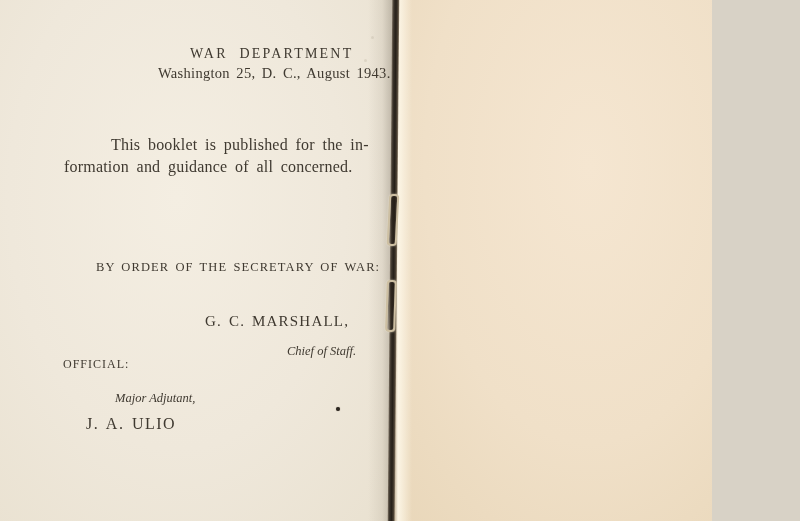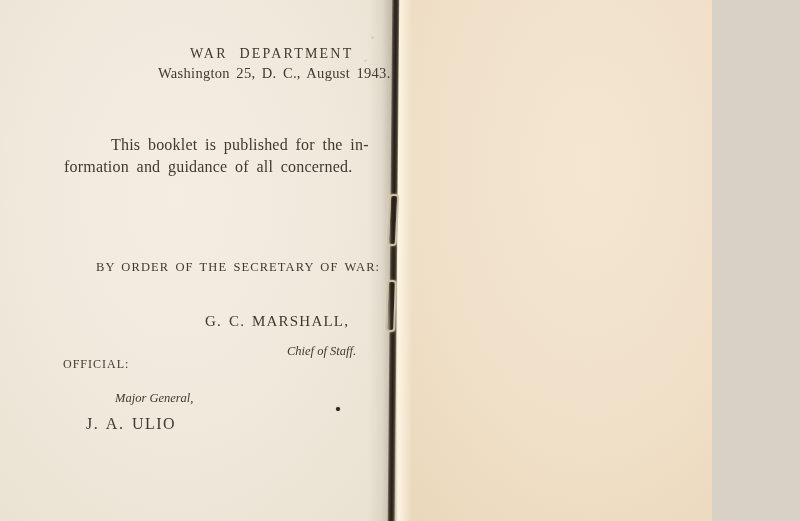--- a/index.html
+++ b/index.html
@@ -73,21 +73,21 @@
   <div class="left-page">
     <div class="t heading">WAR DEPARTMENT</div>
     <div class="t dateline">Washington 25, D. C., August 1943.</div>
     <div class="t para1">This booklet is published for the in-</div>
     <div class="t para2">formation and guidance of all concerned.</div>
     <div class="t orderline">BY ORDER OF THE SECRETARY OF WAR:</div>
     <div class="t sig-name">G. C. MARSHALL,</div>
     <div class="t sig-title">Chief of Staff.</div>
     <div class="t official">OFFICIAL:</div>
     <div class="t official-name">J. A. ULIO</div>
-    <div class="t off-title1">Major General,</div>
+    <div class="t off-title1">Major Adjutant,</div>
     <div class="dust1"></div>
     <div class="dust2"></div>
     <div class="speck"></div>
   </div>
 
   <div class="right-page">
     
   </div>
 
   <div class="gutter"></div>

